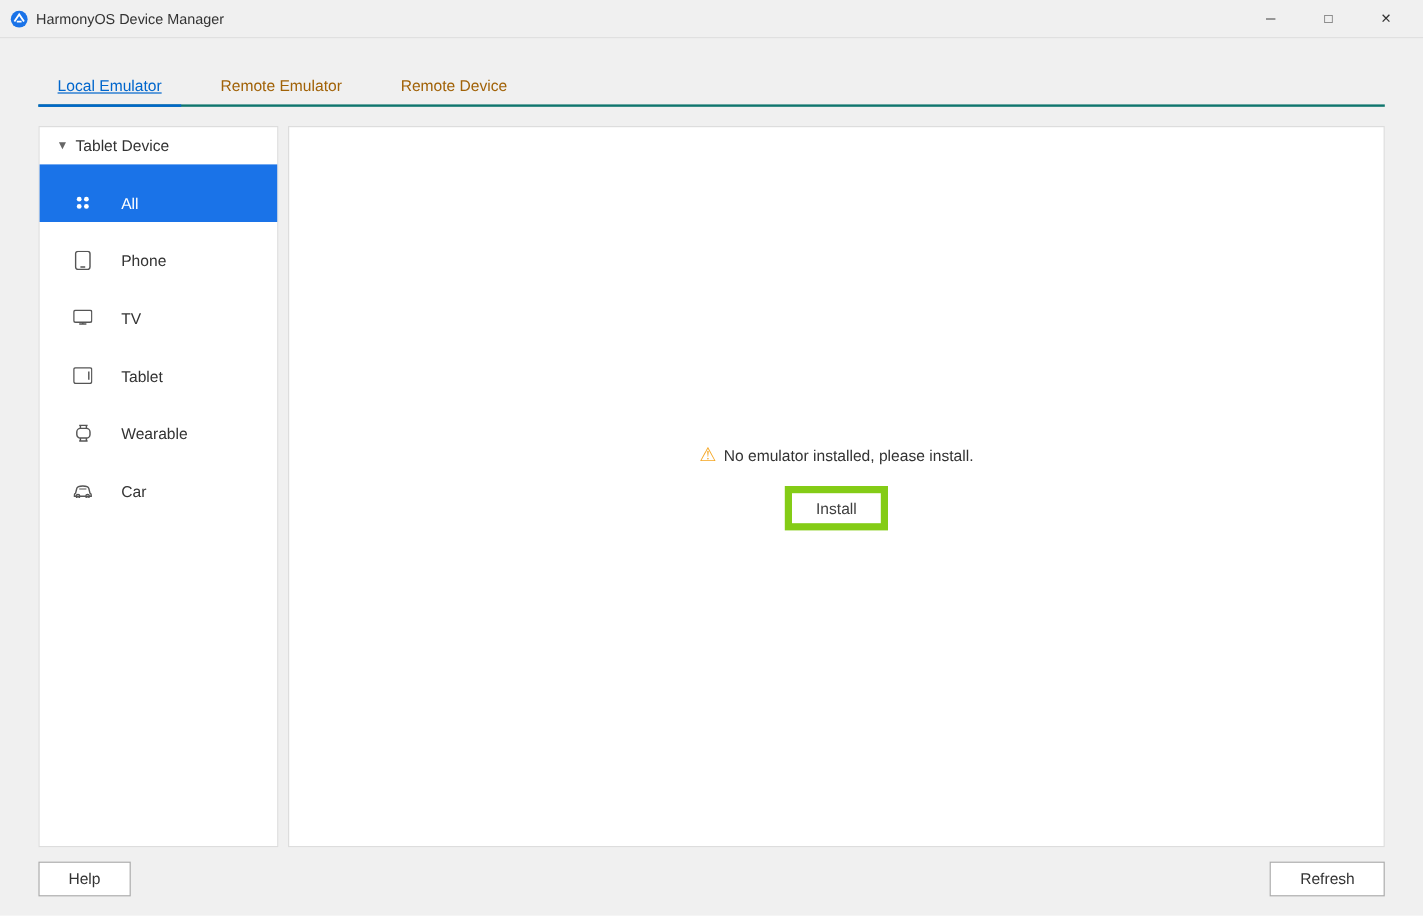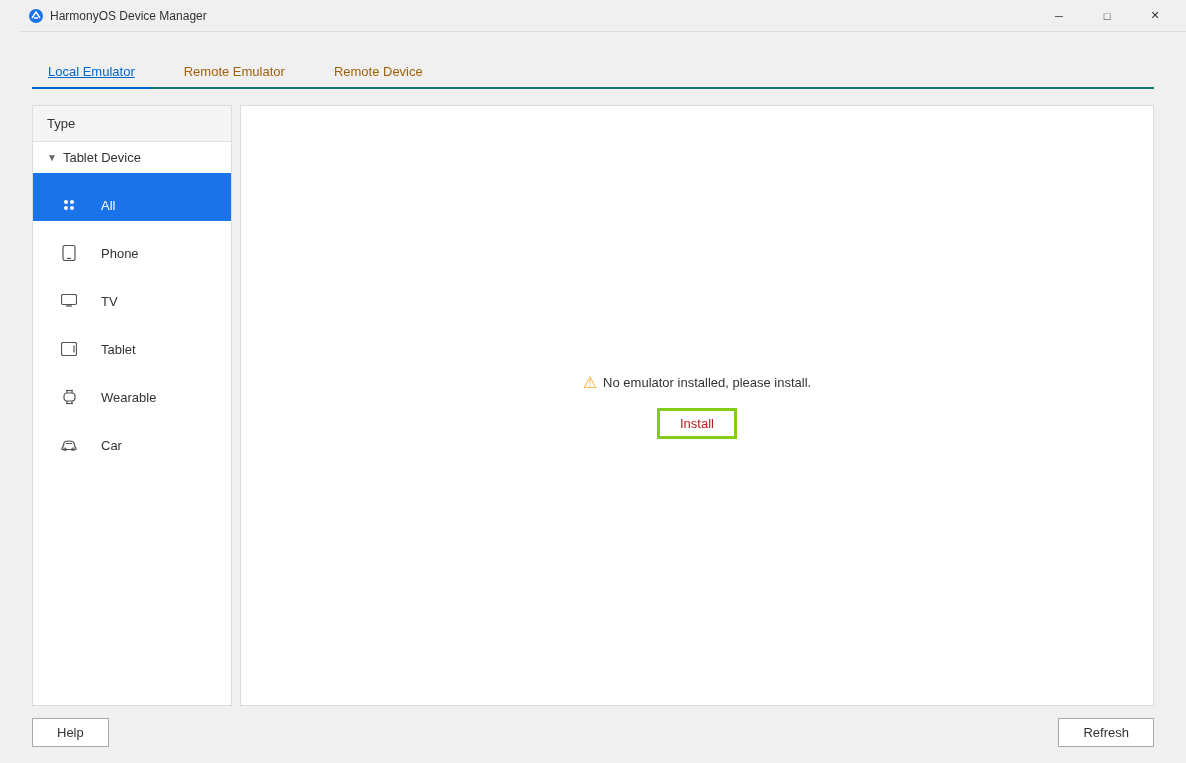--- a/index.html
+++ b/index.html
@@ -16,21 +16,20 @@
 
     
     .titlebar {
       background: #f0f0f0;
       height: 32px;
       display: flex;
       align-items: center;
       padding: 0 8px;
       border-bottom: 1px solid #ddd;
       user-select: none;
-      margin-left: 20px;
     }
     .titlebar-logo {
       width: 16px;
       height: 16px;
       margin-right: 6px;
       flex-shrink: 0;
     }
     .titlebar-title {
       font-size: 12px;
       color: #333;
@@ -179,23 +178,23 @@
       font-size: 13px;
       color: #333;
     }
     .warning-icon {
       color: #f5a623;
       font-size: 16px;
     }
     .install-btn {
       padding: 5px 20px;
       font-size: 13px;
-      border: 3px solid #84cc16;
+      border: 6px solid #84cc16;
       background: white;
-      color: #b91c1c;
+      color: #404040;
       cursor: pointer;
       outline: none;
     }
 
     
     .bottom-bar {
       display: flex;
       gap: 8px;
       padding: 12px 0 0 0;
       justify-content: space-between;
@@ -230,21 +229,20 @@
 
   <div class="tabs">
     <span class="tab active">Local Emulator</span>
     <span class="tab">Remote Emulator</span>
     <span class="tab">Remote Device</span>
   </div>
 
   <div class="content-area">
 
     <div class="sidebar">
-      <div class="sidebar-header">Type</div>
       <div class="sidebar-group-title">
         <span class="arrow">▼</span>
         <span>Tablet Device</span>
       </div>
 
       <div class="sidebar-item active">
         <span class="icon">
           <svg width="16" height="16" viewBox="0 0 16 16" fill="none">
             <circle cx="5" cy="5" r="2" fill="white"></circle>
             <circle cx="11" cy="5" r="2" fill="white"></circle>

